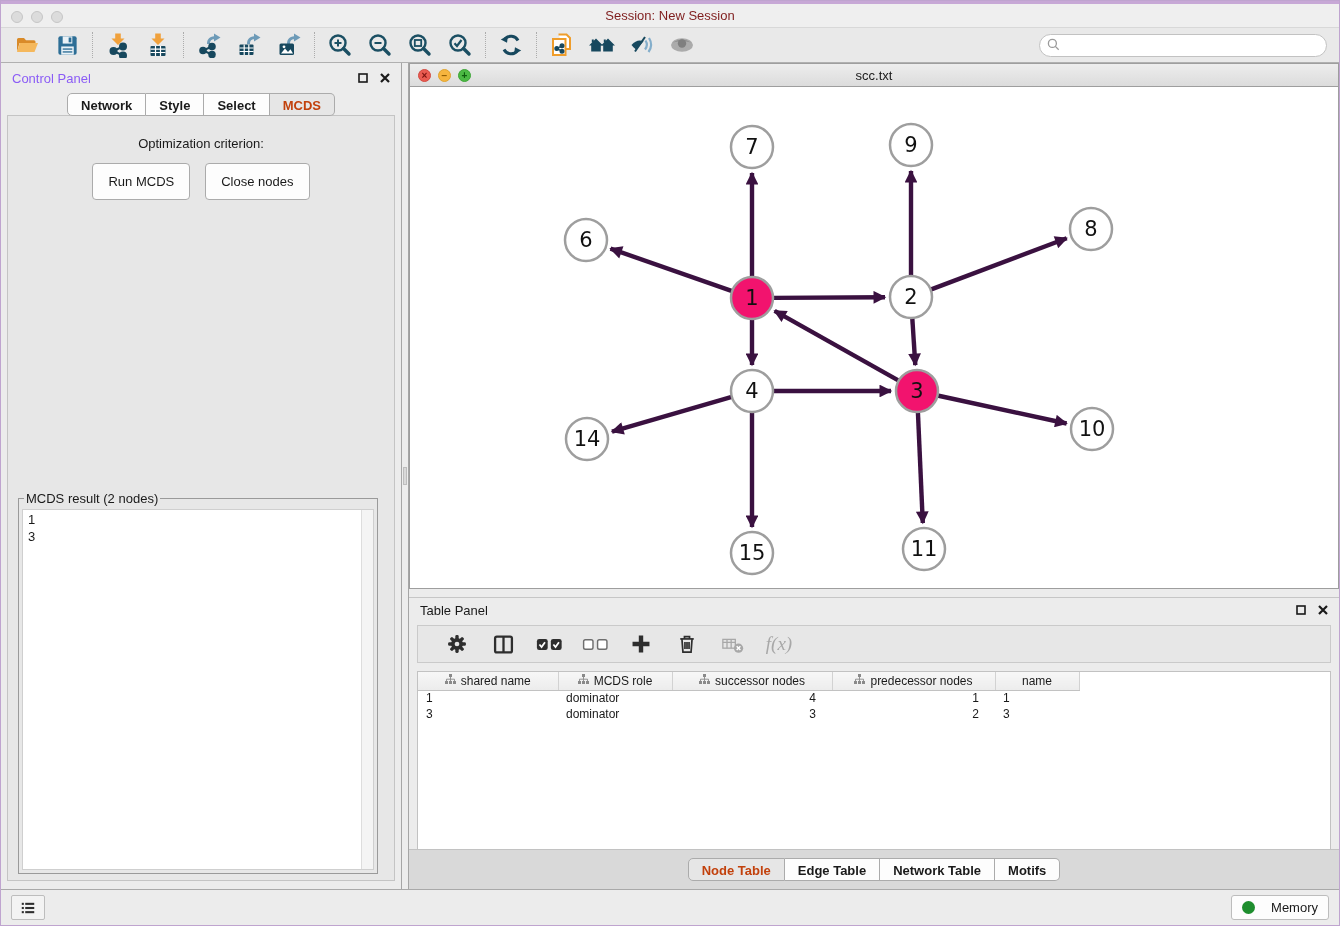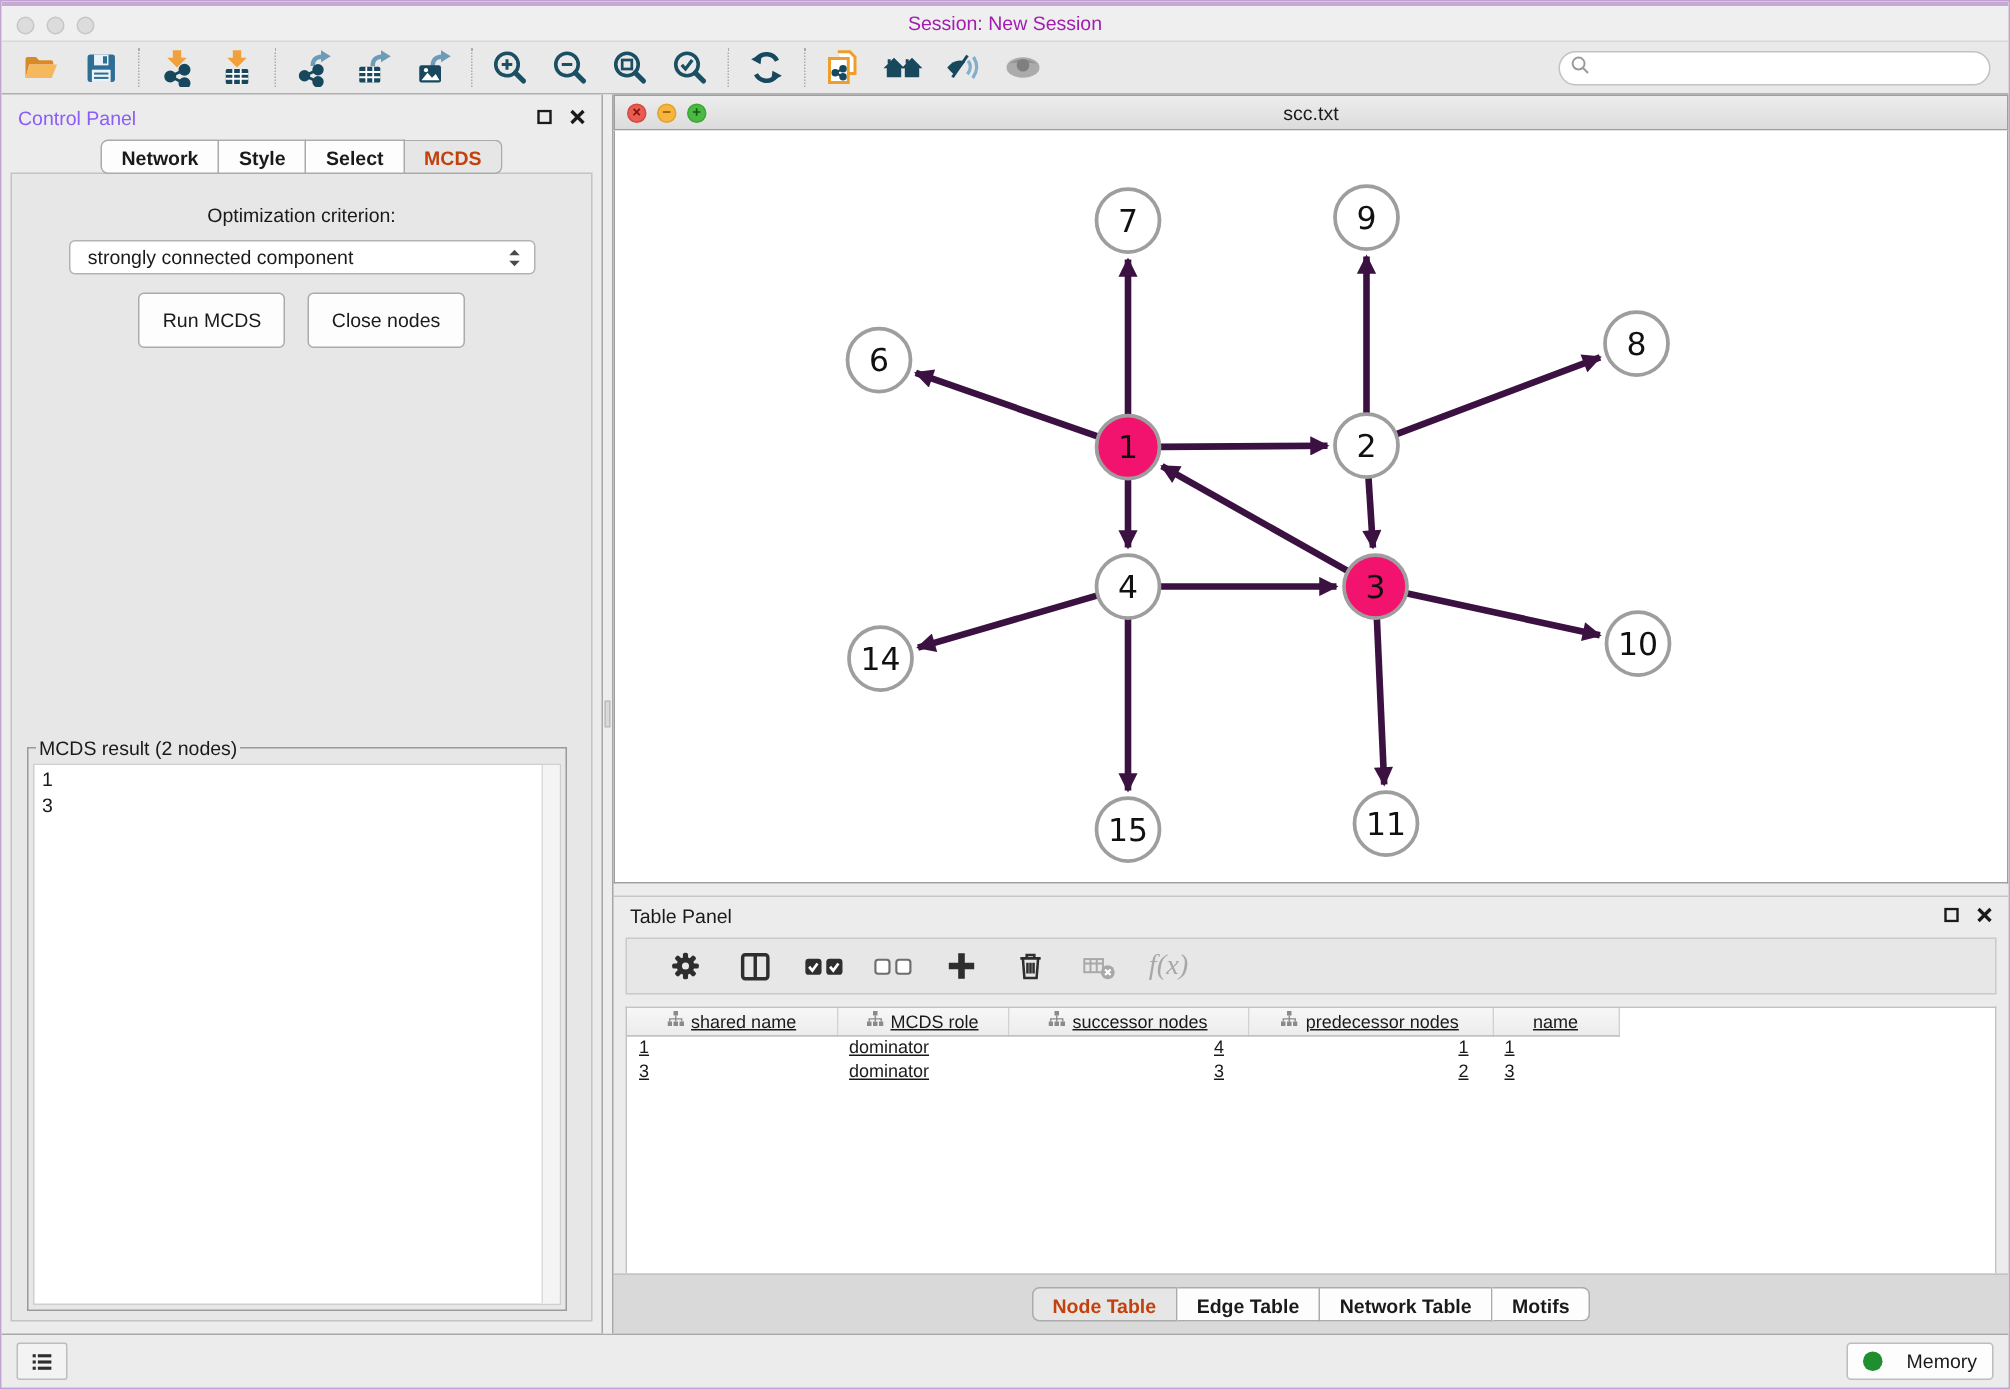--- a/index.html
+++ b/index.html
@@ -2,21 +2,21 @@
 <html><head>
 <meta charset="utf-8">
 <style>
   * { margin:0; padding:0; box-sizing:border-box; }
   html,body { width:1340px; height:926px; overflow:hidden; }
   body { font-family:"Liberation Sans", sans-serif; background:#ECECEC; color:#1a1a1a; }
   .app { width:1340px; height:926px; display:flex; flex-direction:column; border:1px solid #BFA4CF; overflow:hidden; }
 
   
   .titlebar { height:27px; background:#EFEFEF; border-top:3px solid #C7A8D6; border-bottom:1px solid #D8D8D8;
-              position:relative; display:flex; align-items:center; justify-content:center; font-size:13px; color:#a21caf; flex:0 0 auto;}
+              position:relative; display:flex; align-items:center; justify-content:center; font-size:13px; color:#7f1d1d; flex:0 0 auto;}
   .mac-lights { position:absolute; left:10px; top:7px; display:flex; gap:8px; }
   .mac-light { width:12px; height:12px; border-radius:50%; background:#DCDCDC; border:1px solid #C6C6C6; }
 
   
   .toolbar { height:35px; background:#E9E9E9; border-bottom:1px solid #B0B0B0; display:flex; align-items:center;
              padding:0 6px; position:relative; flex:0 0 auto;}
   .tbtn { width:40px; height:30px; display:flex; align-items:center; justify-content:center; cursor:default; }
   .tsep { width:0; height:26px; border-left:1px dotted #ACACAC; margin:0 5px; }
   .searchbox { position:absolute; right:12px; top:6px; width:288px; height:23px; background:#fff; border:1px solid #C2C2C2;
                border-radius:12px; display:flex; align-items:center; padding:0 7px; gap:5px; }
@@ -70,21 +70,21 @@
 
   .h-divider { height:8px; background:#ECECEC; flex:0 0 auto; }
 
   
   .table-panel { flex:1; display:flex; flex-direction:column; background:#ECECEC; border-top:1px solid #C6C6C6; min-height:0; }
   .tp-header { height:25px; display:flex; align-items:center; padding:0 11px; font-size:13px; }
   .tp-toolbar { height:38px; margin:2px 8px 0 8px; background:#E7E7E7; border:1px solid #CACACA; display:flex; align-items:center;
                 gap:16px; padding:0 24px; flex:0 0 auto; }
   .tp-tbtn { width:30px; height:30px; display:flex; align-items:center; justify-content:center; }
   .fx-label { font-family:"Liberation Serif", serif; font-style:italic; font-size:19px; color:#A8A8A8; }
-  .tp-table-wrap { flex:1; margin:8px 8px 0 8px; background:#fff; border:1px solid #C2C2C2; border-bottom:none; overflow:hidden;text-decoration:underline; }
+  .tp-table-wrap { flex:1; margin:8px 8px 0 8px; background:#fff; border:1px solid #C2C2C2; border-bottom:none; overflow:hidden; }
   table.datatable { border-collapse:collapse; table-layout:fixed; font-size:12px; }
   table.datatable th { background:linear-gradient(#F7F7F7,#ECECEC); border-right:1px solid #D2D2D2; border-bottom:1px solid #C2C2C2;
        font-weight:400; height:18px; padding:0 4px; white-space:nowrap; overflow:hidden; }
   table.datatable th .th-inner { display:flex; align-items:center; justify-content:center; gap:5px; }
   table.datatable td { height:16px; padding:0 8px; white-space:nowrap; overflow:hidden; }
   td.al { text-align:left; } td.ar { text-align:right; padding-right:16px !important; }
   .tp-tabs-band { height:40px; background:#D9D9D9; border-top:1px solid #C2C2C2; display:flex; align-items:center;
                   justify-content:center; flex:0 0 auto; }
 
   
@@ -276,26 +276,20 @@
         </span>
       </div>
       <div class="tabs-row">
           <div class="tab">Network</div>
           <div class="tab">Style</div>
           <div class="tab">Select</div>
           <div class="tab active">MCDS</div>
         </div>
       <div class="cp-body">
         <div class="opt-label">Optimization criterion:</div>
-        <div class="dropdown">
-          <span>strongly connected component</span>
-          <span class="stepper"><svg width="16" height="16" viewBox="0 0 16 16">
-                <path d="M4.5 6.2 L8 2.5 L11.5 6.2 Z M4.5 9.8 L8 13.5 L11.5 9.8 Z" fill="#4A4A4A"></path>
-              </svg></span>
-        </div>
         <div class="btn-row">
           <div class="push-btn">Run MCDS</div>
           <div class="push-btn">Close nodes</div>
         </div>
         <fieldset class="result-fieldset">
           <legend>MCDS result (2 nodes)</legend>
           <div class="result-inner">
             <div>
                 <div>1</div>
                 <div>3</div>

